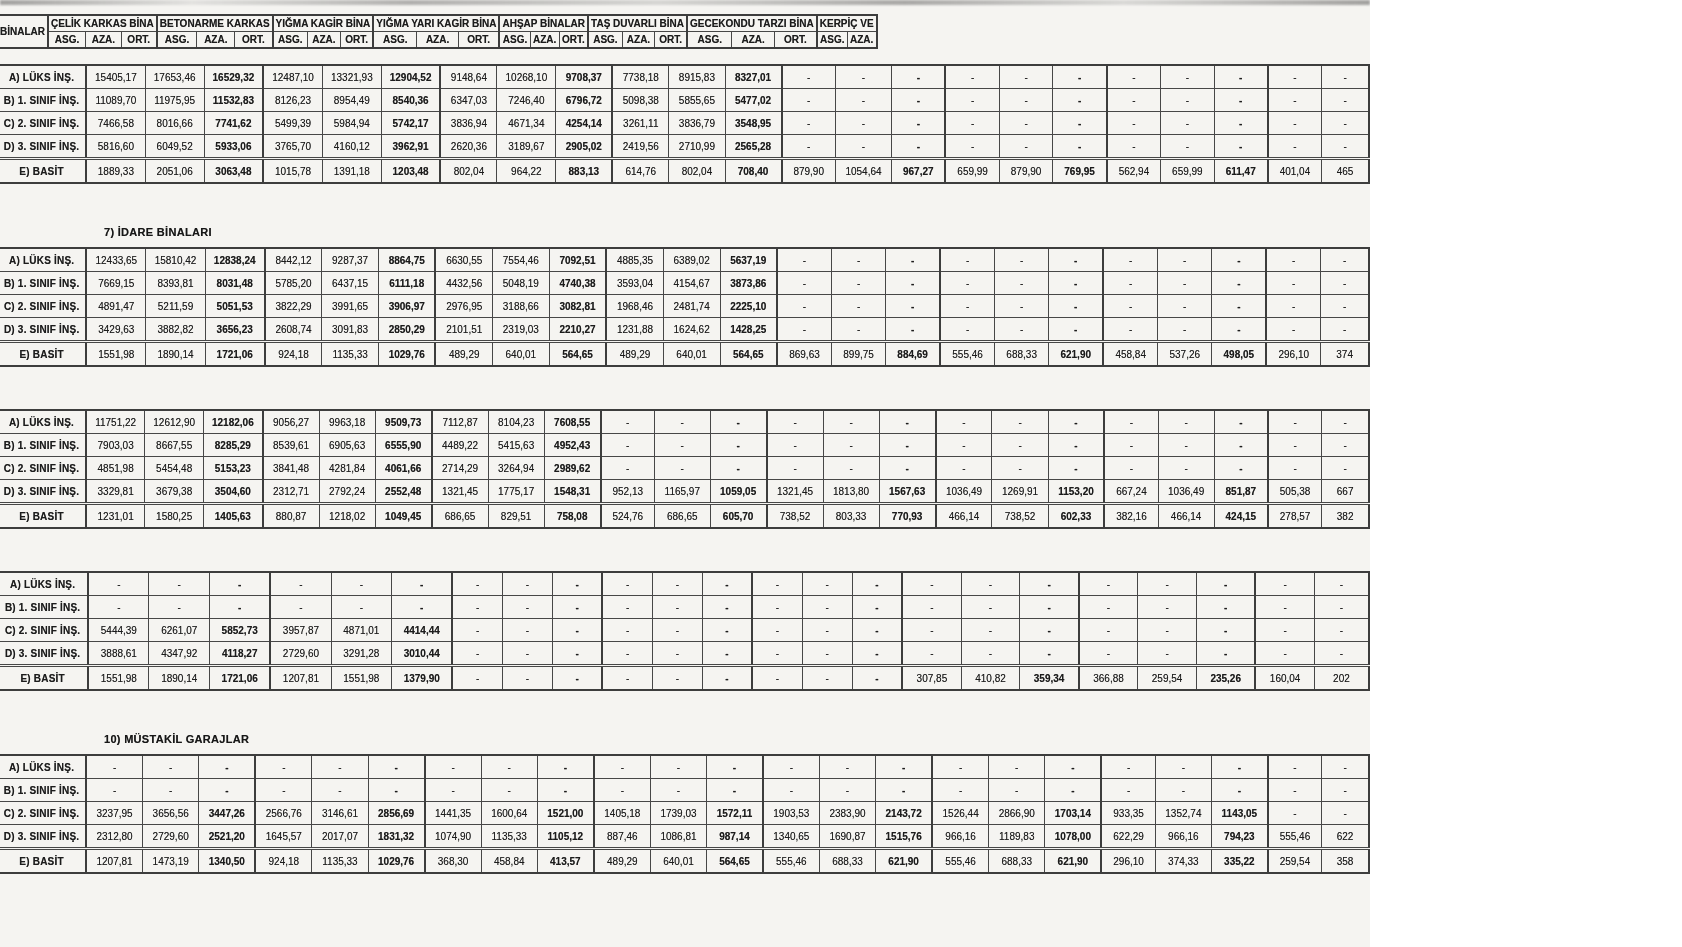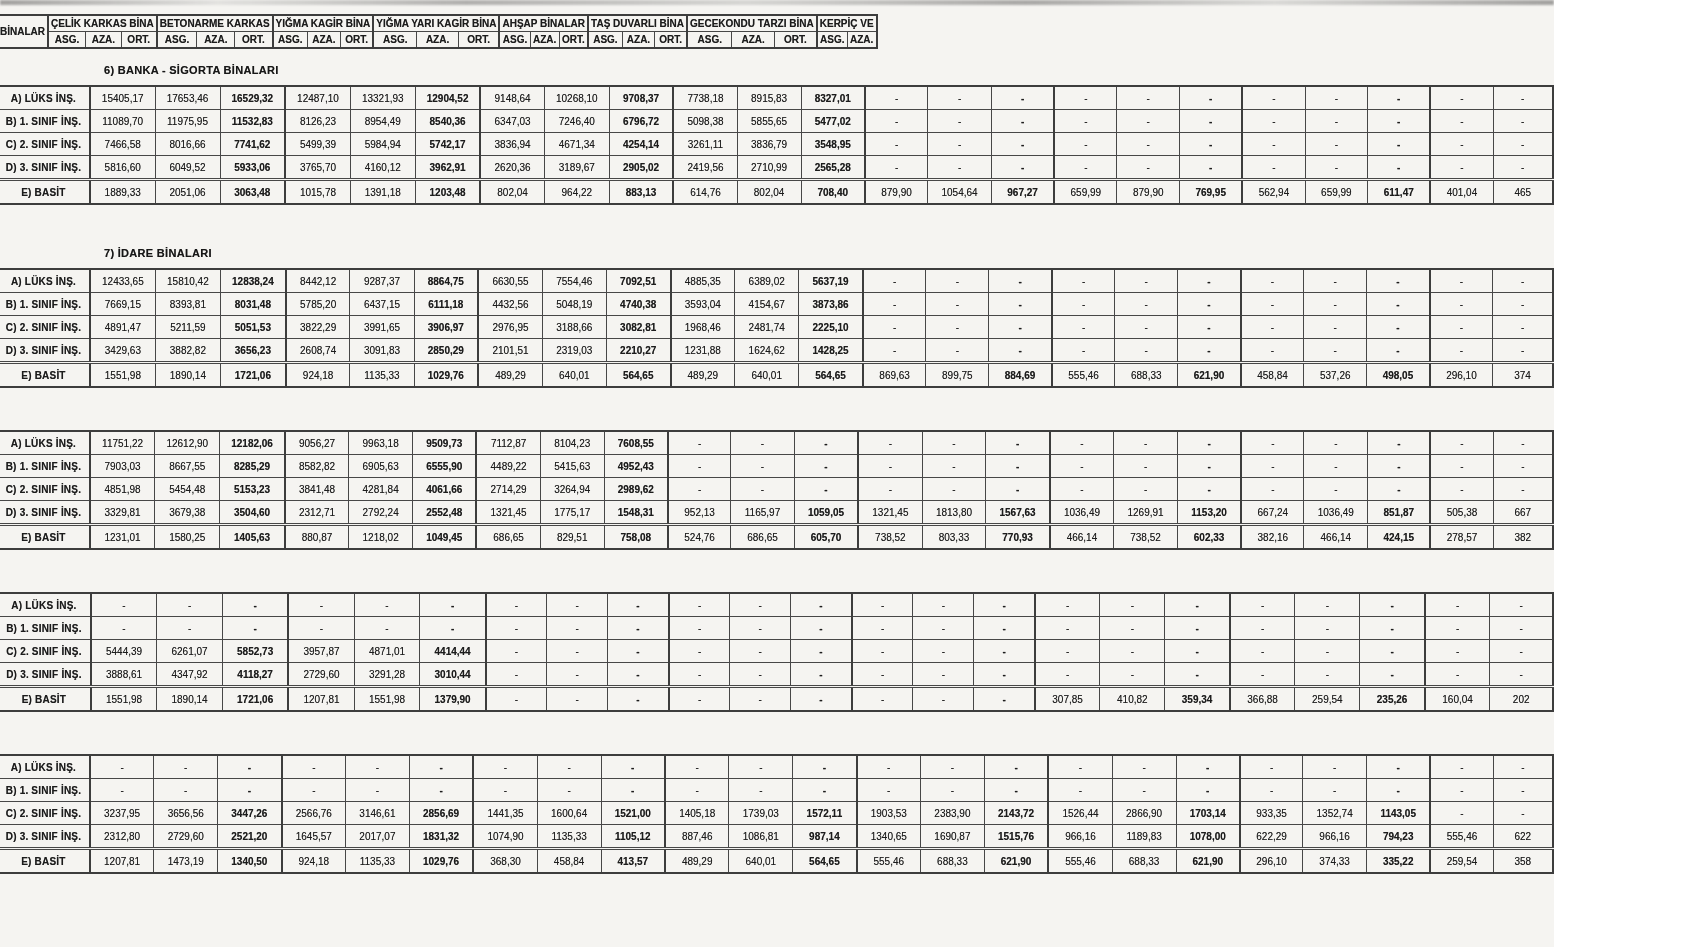--- a/index.html
+++ b/index.html
@@ -1,18 +1,18 @@
 <!DOCTYPE html>
 <html><head>
 <meta charset="utf-8">
 <style>
   html,body{margin:0;padding:0;}
   .canvas{
     position:relative;
-    width:1554px;height:947px;
+    width:1370px;height:947px;
     overflow:hidden;
     background:#f5f4f1;
     font-family:"Liberation Sans","DejaVu Sans",sans-serif;
     color:#141414;
   }
   .scan-top{
     position:absolute;top:0;left:0;width:100%;height:5px;
     background:linear-gradient(90deg,
       rgba(30,30,30,.55) 0%, rgba(30,30,30,.12) 14%,
       rgba(30,30,30,.45) 30%, rgba(30,30,30,.20) 48%,
@@ -105,21 +105,20 @@
             <th class="sub gstart">ASG.</th>
             <th class="sub">AZA.</th>
             <th class="sub ort">ORT.</th>
             <th class="sub gstart">ASG.</th>
             <th class="sub">AZA.</th>
           </tr>
         </thead>
     </table>
     <div id="sections">
         <div class="section first">
-          <div class="section-title">6) BANKA - SİGORTA BİNALARI</div>
           <table class="grid">
             <colgroup>
               <col style="width:96px">
               <col style="width:70px">
               <col style="width:70px">
               <col style="width:70px">
               <col style="width:70px">
               <col style="width:70px">
               <col style="width:70px">
               <col style="width:70px">
@@ -490,21 +489,21 @@
                 <td class="">-</td>
                 <td class="ort">-</td>
                 <td class="gstart">-</td>
                 <td class="">-</td>
               </tr>
               <tr class="">
                 <td class="rowlabel">B) 1. SINIF İNŞ.</td>
                 <td class="gstart">7903,03</td>
                 <td class="">8667,55</td>
                 <td class="ort">8285,29</td>
-                <td class="gstart">8582,82</td>
+                <td class="gstart">8539,61</td>
                 <td class="">6905,63</td>
                 <td class="ort">6555,90</td>
                 <td class="gstart">4489,22</td>
                 <td class="">5415,63</td>
                 <td class="ort">4952,43</td>
                 <td class="gstart">-</td>
                 <td class="">-</td>
                 <td class="ort">-</td>
                 <td class="gstart">-</td>
                 <td class="">-</td>
@@ -755,20 +754,21 @@
                 <td class="gstart">366,88</td>
                 <td class="">259,54</td>
                 <td class="ort">235,26</td>
                 <td class="gstart">160,04</td>
                 <td class="">202</td>
               </tr>
             </tbody>
           </table>
         </div>
         <div class="section">
+          <div class="section-title">10) MÜSTAKİL GARAJLAR</div>
           <table class="grid">
             <colgroup>
               <col style="width:96px">
               <col style="width:70px">
               <col style="width:70px">
               <col style="width:70px">
               <col style="width:70px">
               <col style="width:70px">
               <col style="width:70px">
               <col style="width:70px">

